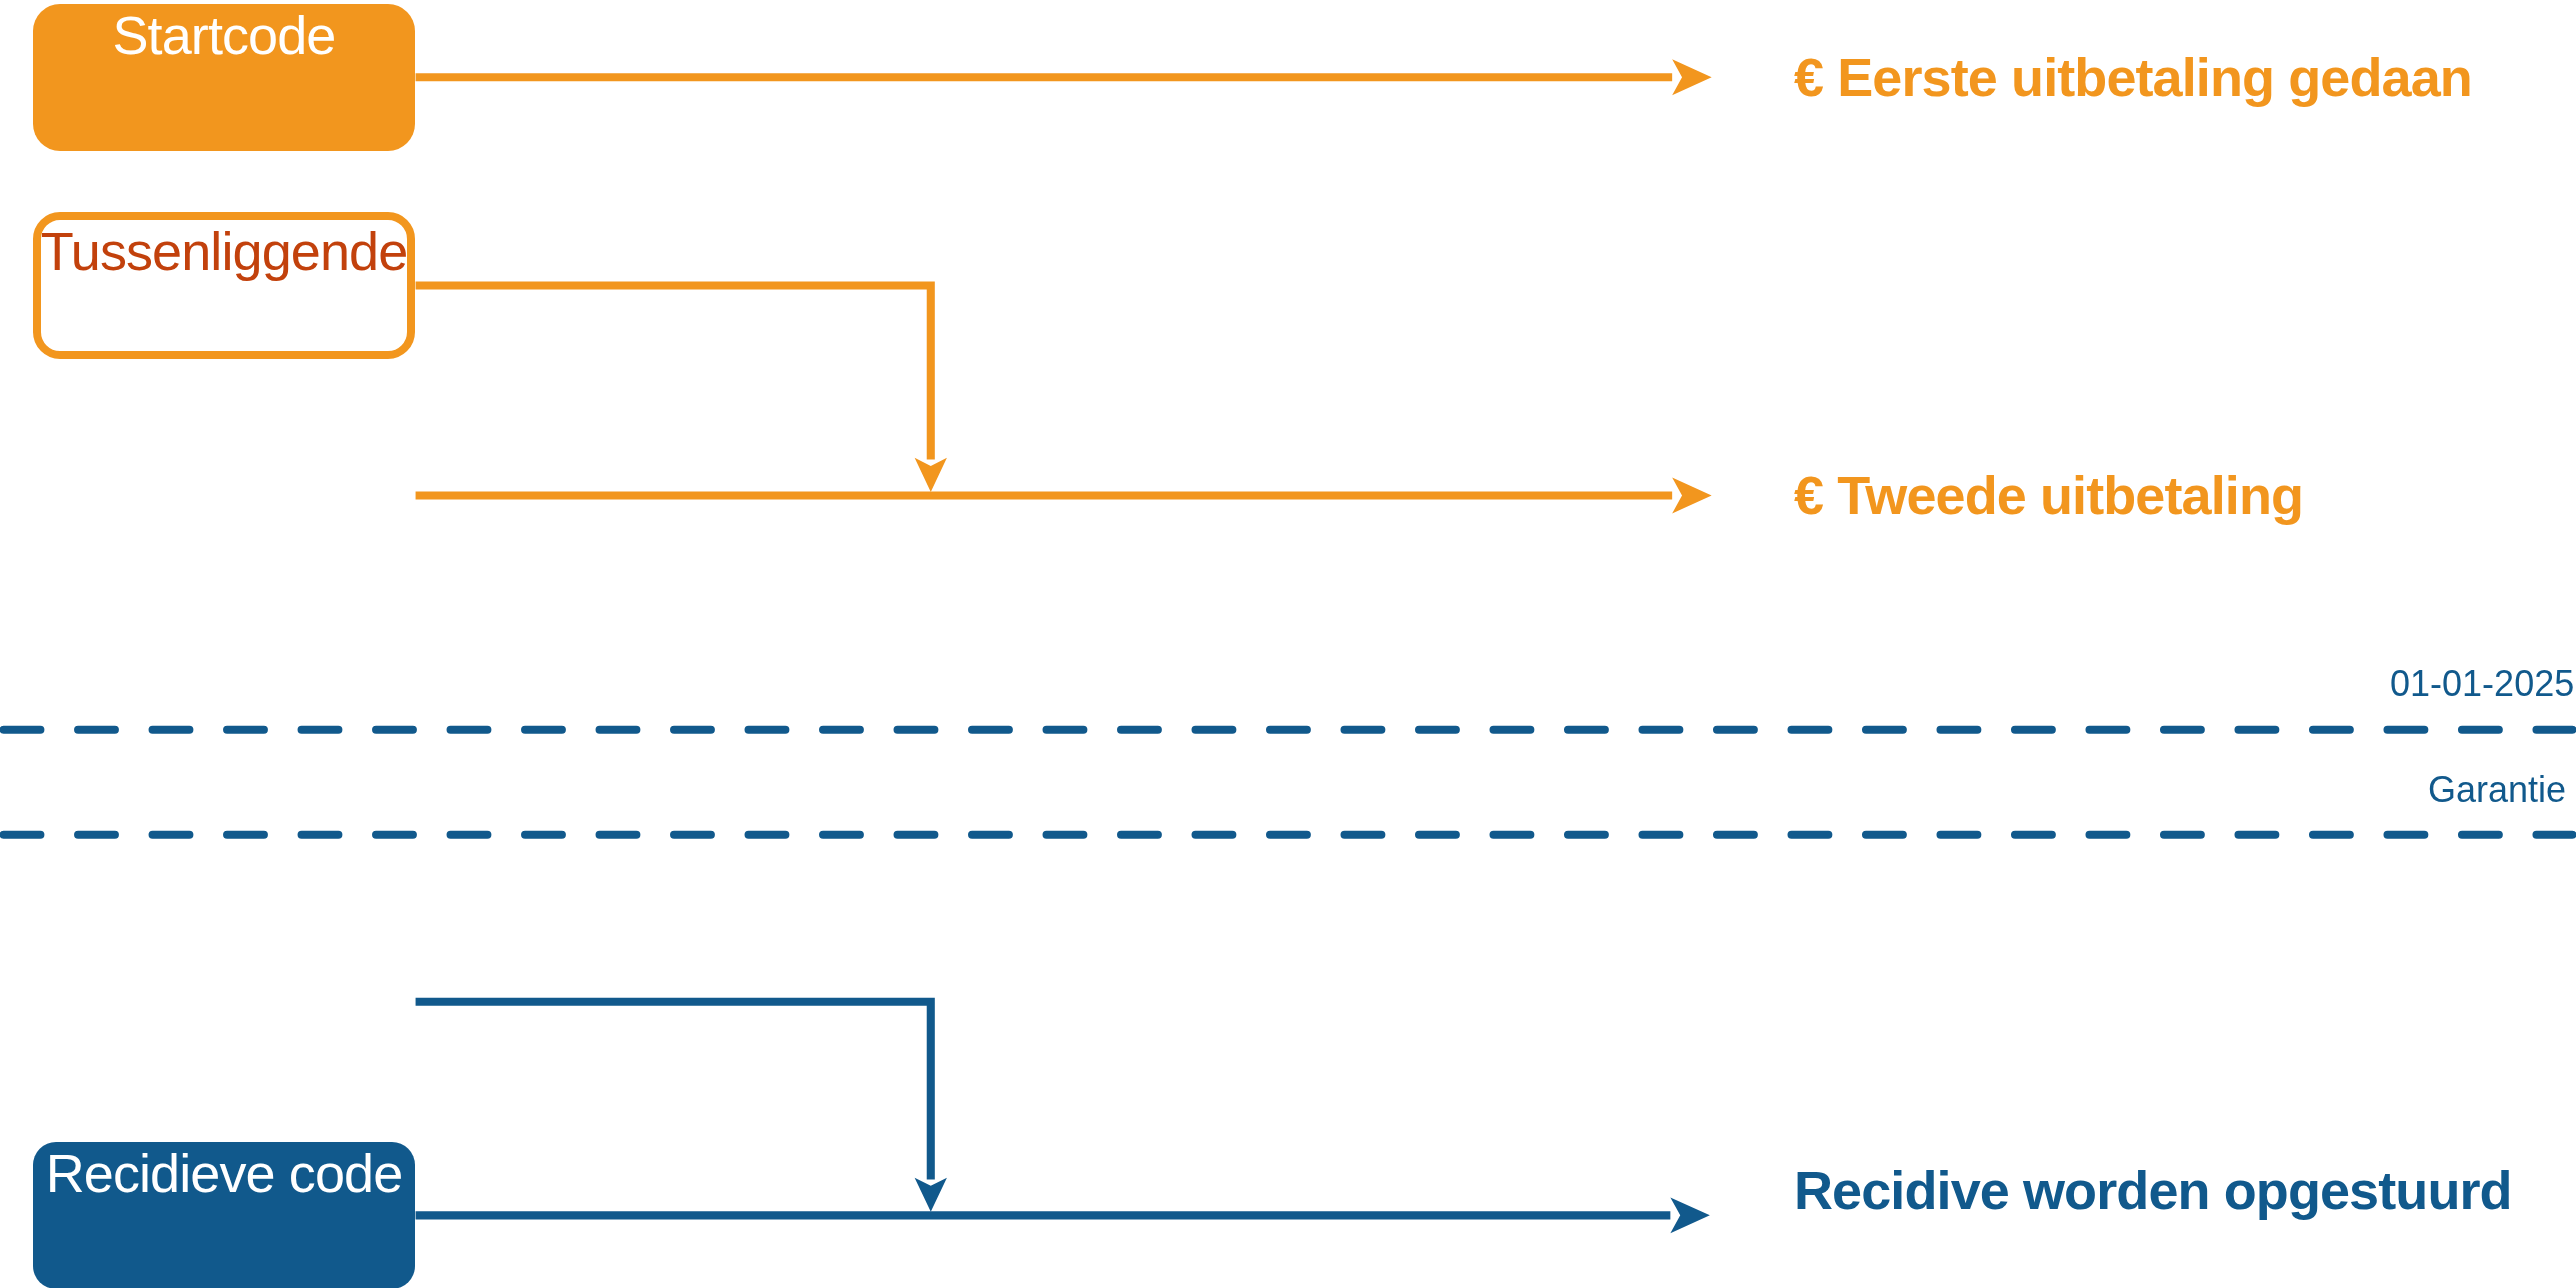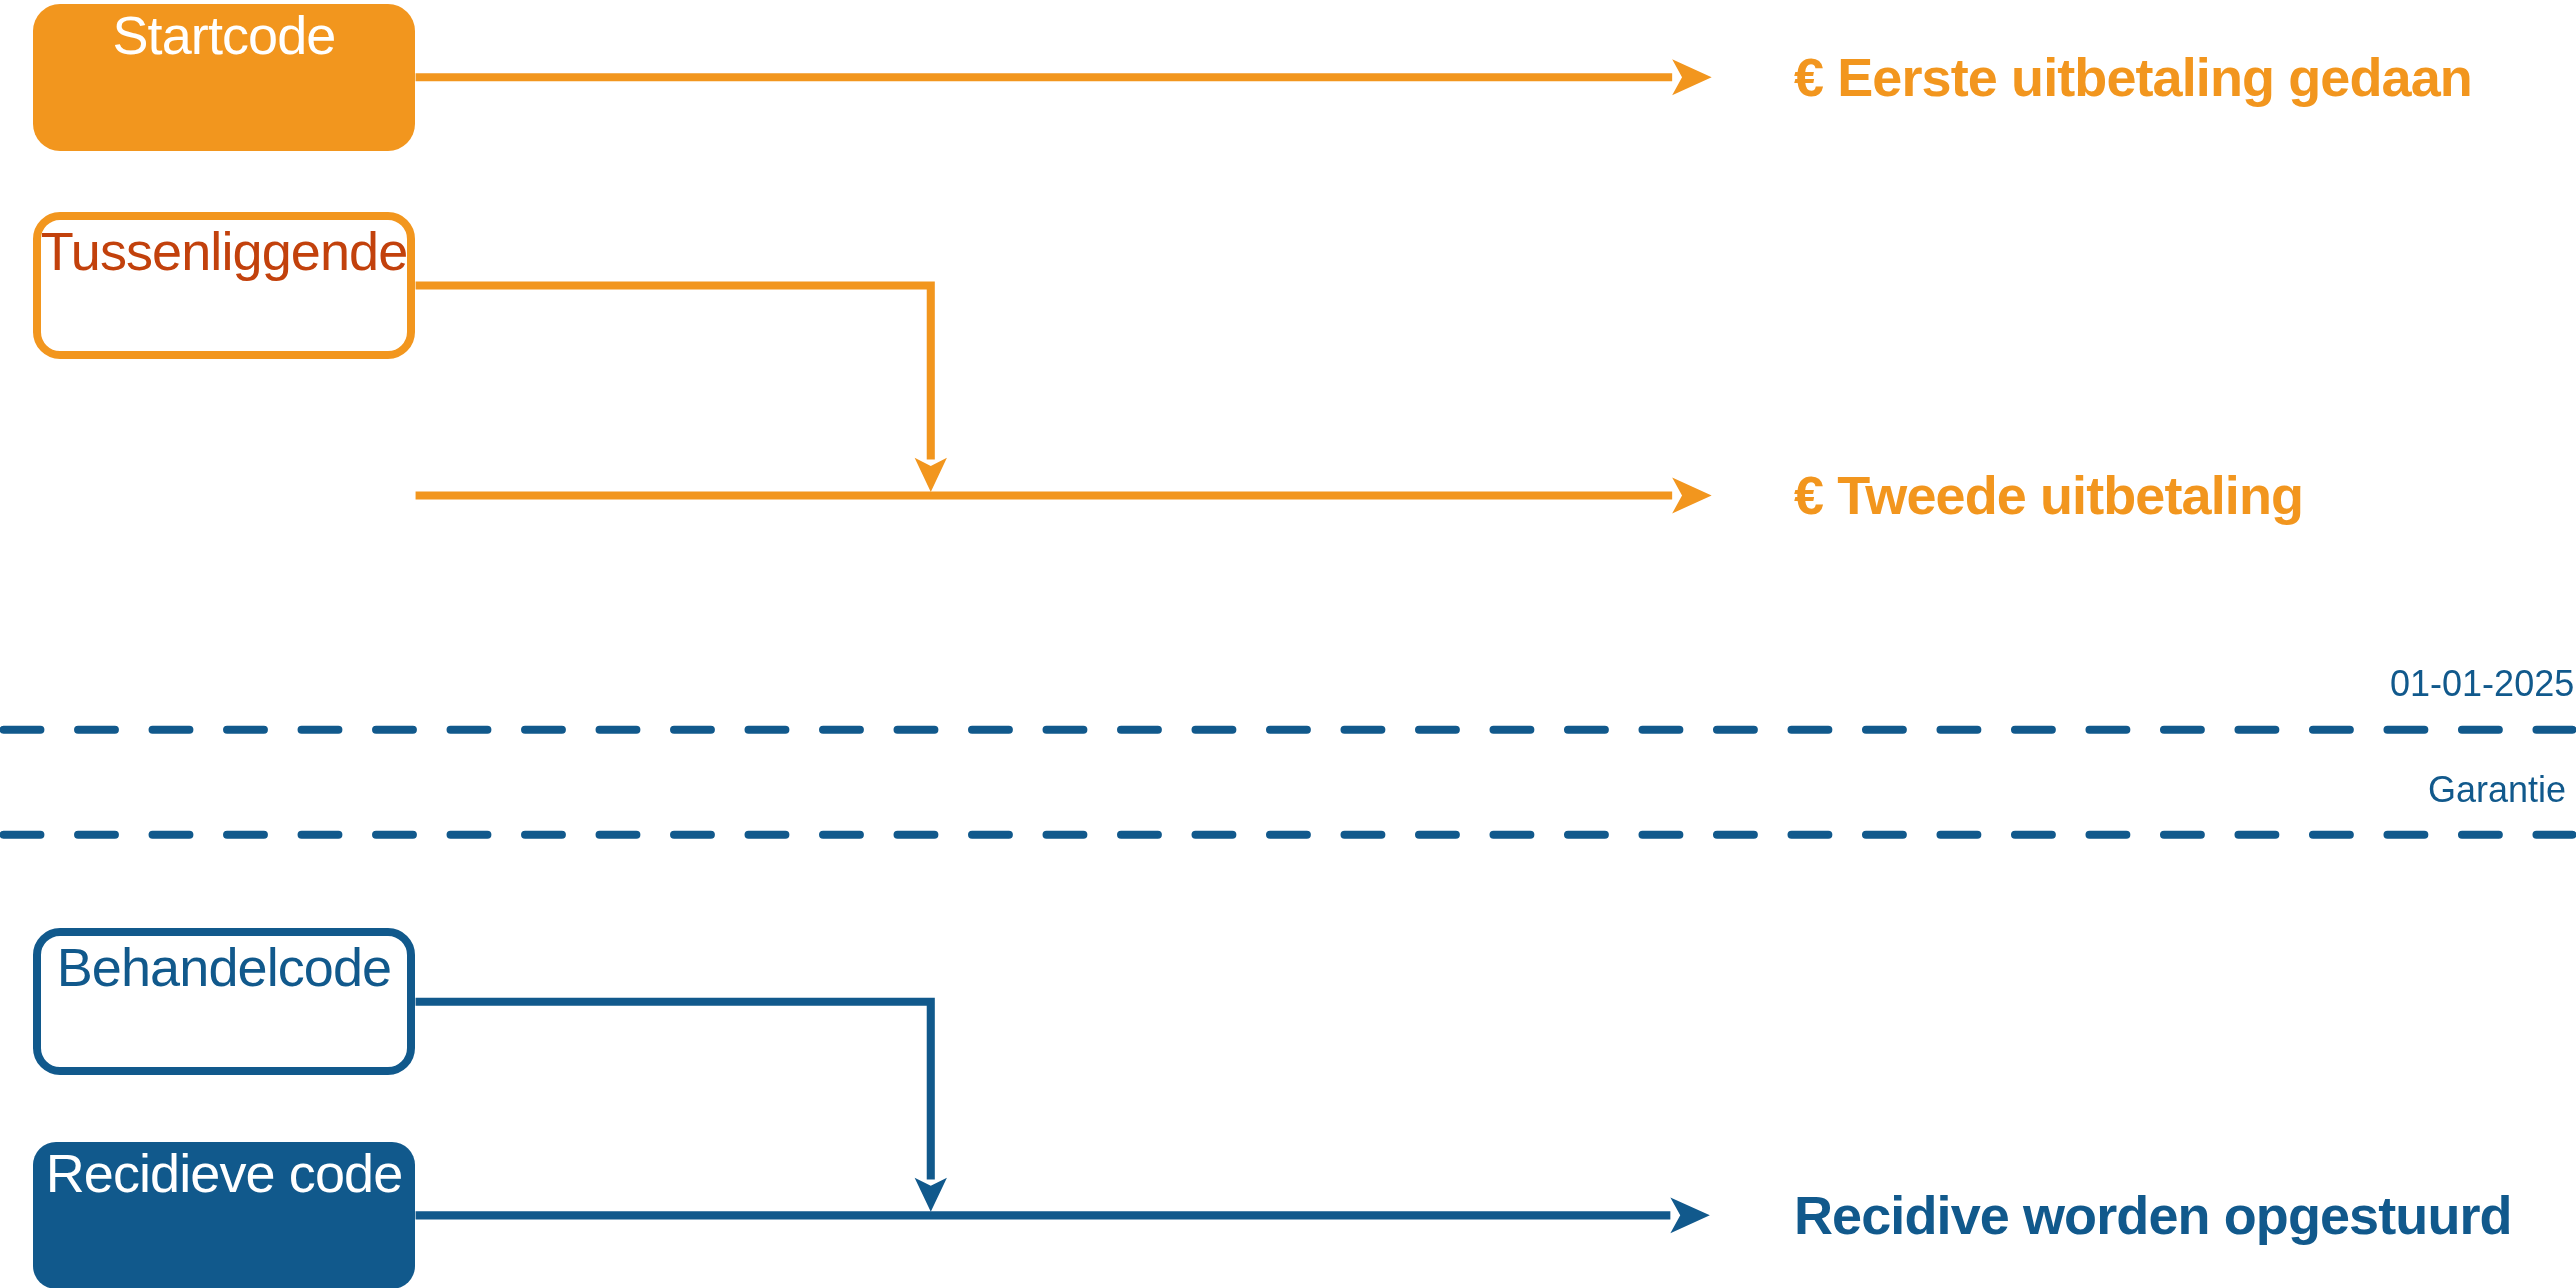--- a/index.html
+++ b/index.html
@@ -53,21 +53,21 @@
     font-weight: bold;
     font-size: 54px;
     letter-spacing: -0.9px;
     white-space: nowrap;
     margin-left: 24px;
   }
   .outcome.orange { color: #F2961E; }
   .outcome.blue   { color: #11598C; }
   .outcome-first   { top: 77px; }
   .outcome-second  { top: 495px; }
-  .outcome-recidive{ top: 1215px; }
+  .outcome-recidive{ top: 1190px; }
 
   .divider-label {
     position: absolute;
     color: #11598C;
     font-size: 36px;
     line-height: 1;
     white-space: nowrap;
     text-align: right;
   }
   .divider-date     { top: 666px; right: 1.8px; }
@@ -105,23 +105,20 @@
   <div class="box outlined-orange box-tussen">
     <span>Tussenliggende</span>
   </div>
 
   <div class="outcome orange outcome-first">€ Eerste uitbetaling gedaan</div>
   <div class="outcome orange outcome-second">€ Tweede uitbetaling</div>
 
   <div class="divider-label divider-date">01-01-2025</div>
   <div class="divider-label divider-garantie">Garantie</div>
 
-  <div class="box outlined-blue box-behandel">
-    <span>Behandelcode</span>
-  </div>
   <div class="box filled-blue box-recidieve">
     <span>Recidieve code</span>
   </div>
 
   <div class="outcome blue outcome-recidive">Recidive worden opgestuurd</div>
 
 </div>
 
 
 </body></html>

